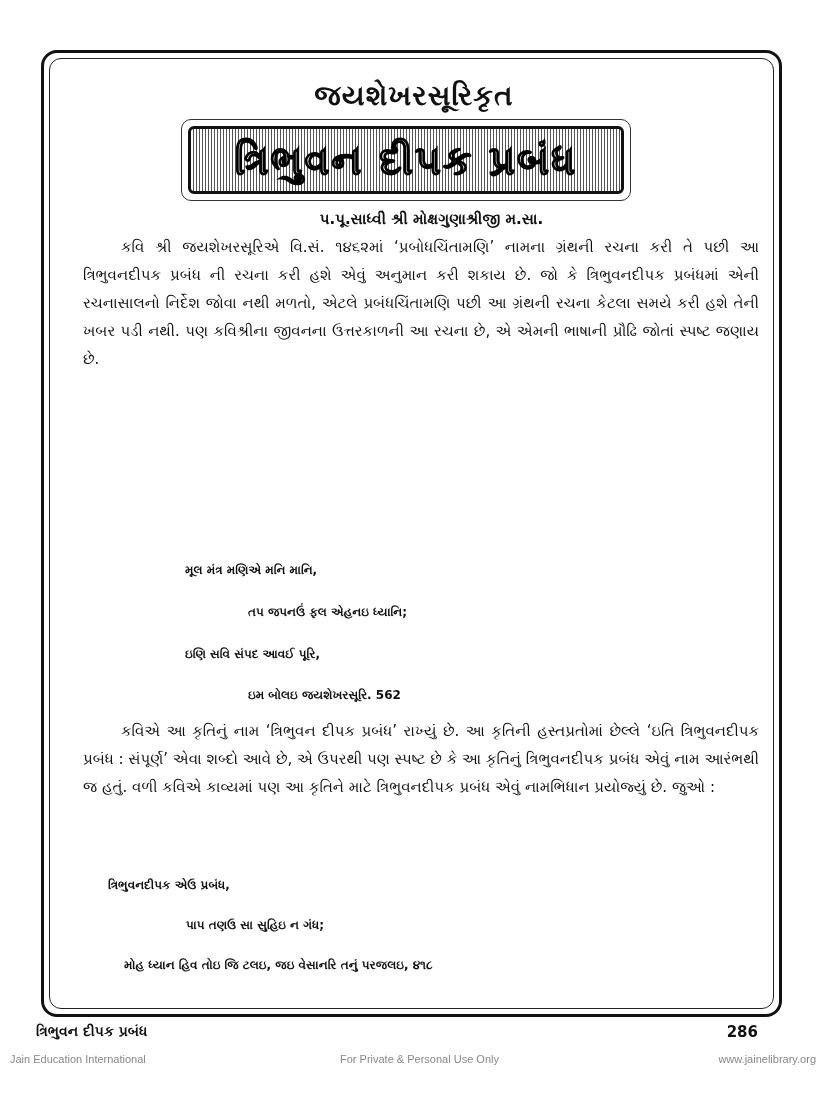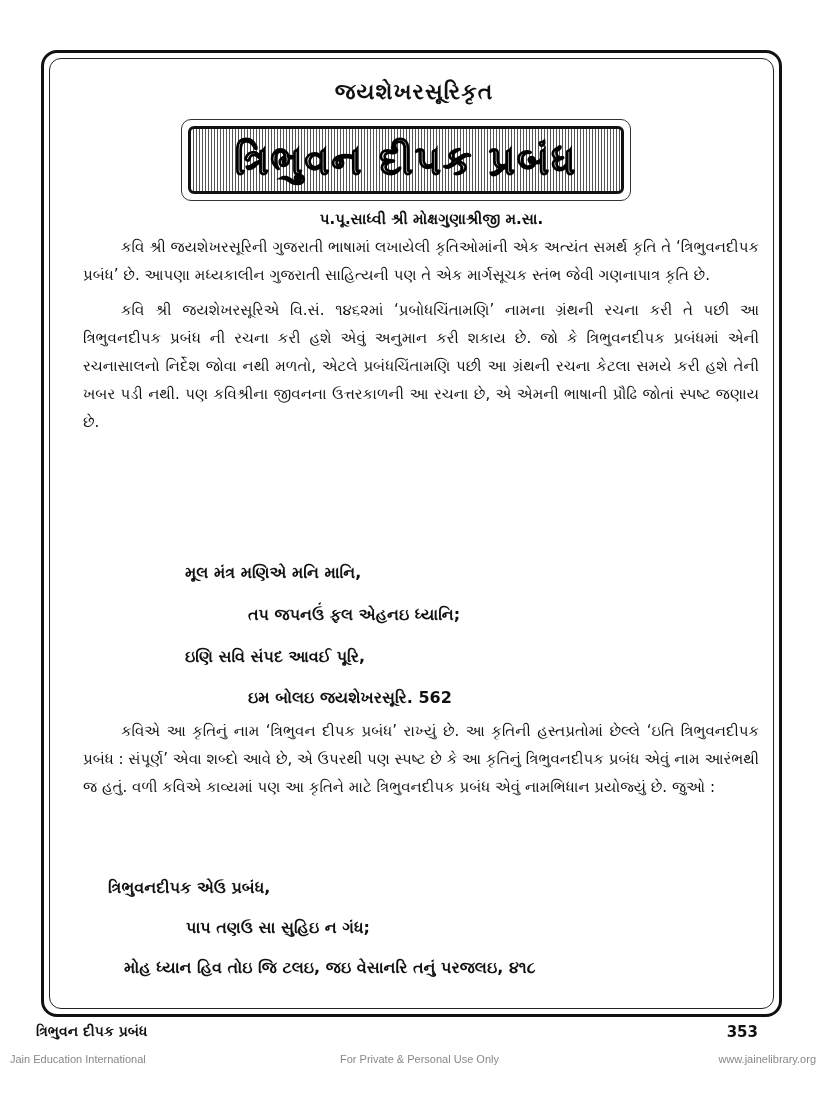--- a/index.html
+++ b/index.html
@@ -10,21 +10,21 @@
   .frame-outer {
     position: absolute; left: 41px; top: 50px; width: 741px; height: 967px;
     border: 3px solid #111; border-radius: 16px; box-sizing: border-box;
   }
   .frame-inner {
     position: absolute; left: 5px; top: 5px; right: 5px; bottom: 5px;
     border: 1px solid #222; border-radius: 12px;
   }
   .author-title {
     position: absolute; left: 0; right: 0; top: 79px; text-align: center;
-    font-size: 22px; font-weight: bold; letter-spacing: 1px;
+    font-size: 28px; font-weight: bold; letter-spacing: 1px;
   }
   .title-box-outer {
     position: absolute; left: 181px; top: 119px; width: 450px; height: 82px;
     border: 1.5px solid #333; border-radius: 10px; box-sizing: border-box;
   }
   .title-box {
     position: absolute; left: 6px; top: 6px; right: 6px; bottom: 6px;
     border: 3px solid #111; border-radius: 6px;
     background: repeating-linear-gradient(90deg, #fff 0px, #fff 1.6px, #555 1.6px, #555 3px);
     display: flex; align-items: center; justify-content: center;
@@ -36,21 +36,21 @@
   .byline {
     position: absolute; left: 0; right: 0; top: 210px; text-align: center;
     font-size: 15px; font-weight: bold; padding-left: 35px;
   }
   .body-text {
     position: absolute; left: 83px; width: 676px; font-size: 15px;
     line-height: 28px; text-align: justify;
   }
   .para { margin: 0 0 7px 0; text-indent: 38px; }
   .verse {
-    position: absolute; font-size: 16px; font-weight: bold; white-space: nowrap;
+    position: absolute; font-size: 12px; font-weight: bold; white-space: nowrap;
   }
   .footer-left {
     position: absolute; left: 36px; top: 1023px; font-size: 14px; font-weight: bold;
   }
   .footer-right {
     position: absolute; right: 70px; top: 1023px; font-size: 15px; font-weight: bold;
   }
   .credit {
     position: absolute; top: 1053px; font-size: 11px; color: #888;
     font-family: Liberation Sans, sans-serif;
@@ -67,35 +67,34 @@
 
 <div class="title-box-outer">
   <div class="title-box">
     <span>ત્રિભુવન દીપક પ્રબંધ</span>
   </div>
 </div>
 
 <div class="byline">પ.પૂ.સાધ્વી શ્રી મોક્ષગુણાશ્રીજી મ.સા.</div>
 
 <div class="body-text" style="top:233px;">
-  <p class="para">કવિ શ્રી જયશેખરસૂરિની ગુજરાતી ભાષામાં લખાયેલી કૃતિઓમાંની એક અત્યંત સમર્થ કૃતિ તે ‘ત્રિભુવનદીપક પ્રબંધ’ છે. આપણા મધ્યકાલીન ગુજરાતી સાહિત્યની પણ તે એક માર્ગસૂચક સ્તંભ જેવી ગણનાપાત્ર કૃતિ છે.</p>
   <p class="para">કવિ શ્રી જયશેખરસૂરિએ વિ.સં. ૧૪૬૨માં ‘પ્રબોધચિંતામણિ’ નામના ગ્રંથની રચના કરી તે પછી આ ત્રિભુવનદીપક પ્રબંધ ની રચના કરી હશે એવું અનુમાન કરી શકાય છે. જો કે ત્રિભુવનદીપક પ્રબંધમાં એની રચનાસાલનો નિર્દેશ જોવા નથી મળતો, એટલે પ્રબંધચિંતામણિ પછી આ ગ્રંથની રચના કેટલા સમયે કરી હશે તેની ખબર પડી નથી. પણ કવિશ્રીના જીવનના ઉત્તરકાળની આ રચના છે, એ એમની ભાષાની પ્રૌઢિ જોતાં સ્પષ્ટ જણાય છે.</p>
 </div>
 
 <div class="verse" style="left:185px; top:563px;">મૂલ મંત્ર મણિએ મનિ માનિ,</div>
 <div class="verse" style="left:248px; top:605px;">તપ જપનઉં ફલ એહનઇ ધ્યાનિ;</div>
 <div class="verse" style="left:185px; top:647px;">ઇણિ સવિ સંપદ આવઈ પૂરિ,</div>
 <div class="verse" style="left:248px; top:688px;">ઇમ બોલઇ જયશેખરસૂરિ. 562</div>
 
 <div class="body-text" style="top:717px;">
   <p class="para">કવિએ આ કૃતિનું નામ ‘ત્રિભુવન દીપક પ્રબંધ’ રાખ્યું છે. આ કૃતિની હસ્તપ્રતોમાં છેલ્લે ‘ઇતિ ત્રિભુવનદીપક પ્રબંધ : સંપૂર્ણ’ એવા શબ્દો આવે છે, એ ઉપરથી પણ સ્પષ્ટ છે કે આ કૃતિનું ત્રિભુવનદીપક પ્રબંધ એવું નામ આરંભથી જ હતું. વળી કવિએ કાવ્યમાં પણ આ કૃતિને માટે ત્રિભુવનદીપક પ્રબંધ એવું નામભિધાન પ્રયોજ્યું છે. જુઓ :</p>
 </div>
 
 <div class="verse" style="left:108px; top:878px;">ત્રિભુવનદીપક એઉ પ્રબંધ,</div>
 <div class="verse" style="left:186px; top:918px;">પાપ તણઉ સા સુહિઇ ન ગંધ;</div>
 <div class="verse" style="left:124px; top:958px;">મોહ ધ્યાન હિવ તોઇ જિ ટલઇ, જઇ વેસાનરિ તનું પરજલઇ, ૪૧૮</div>
 
 <div class="footer-left">ત્રિભુવન દીપક પ્રબંધ</div>
-<div class="footer-right">353</div>
+<div class="footer-right">286</div>
 
 <div class="credit" style="left:10px;">Jain Education International</div>
 <div class="credit" style="left:340px;">For Private &amp; Personal Use Only</div>
 <div class="credit" style="right:12px;">www.jainelibrary.org</div>
 
 </body></html>

